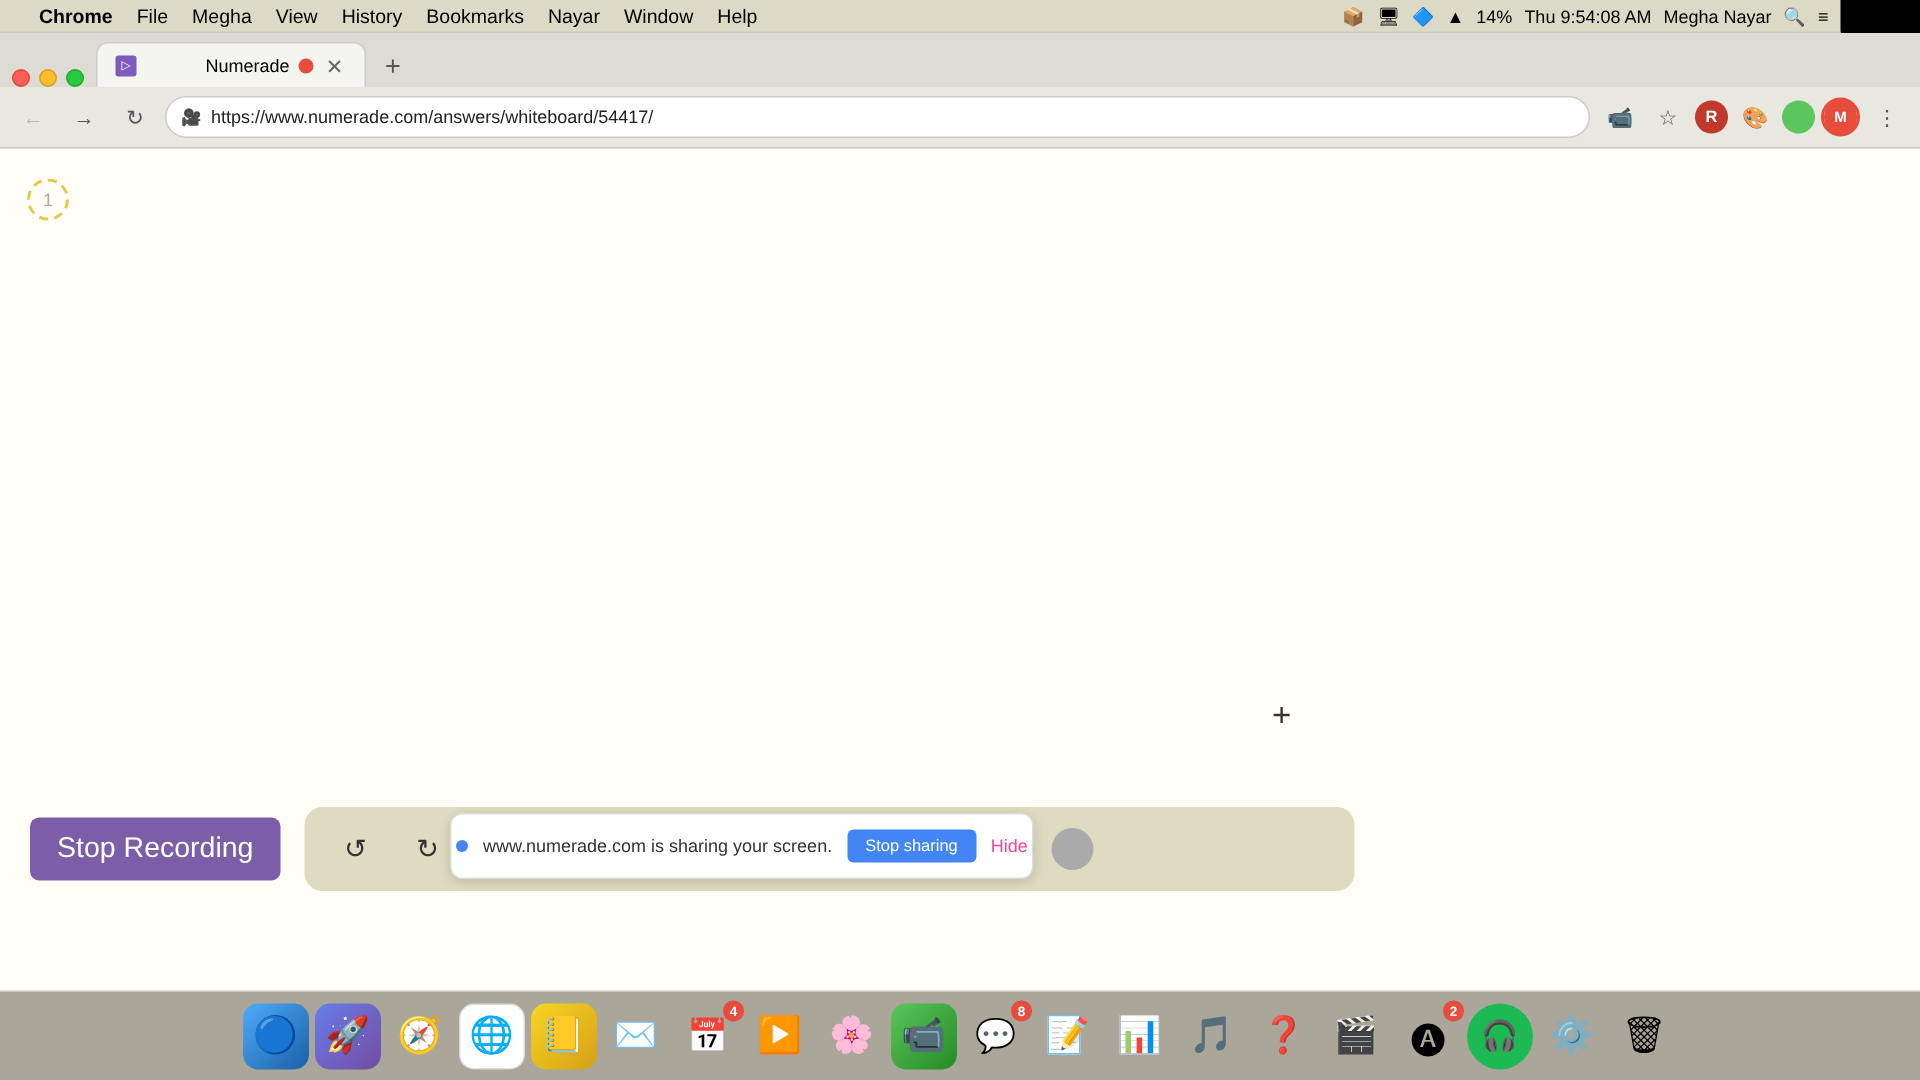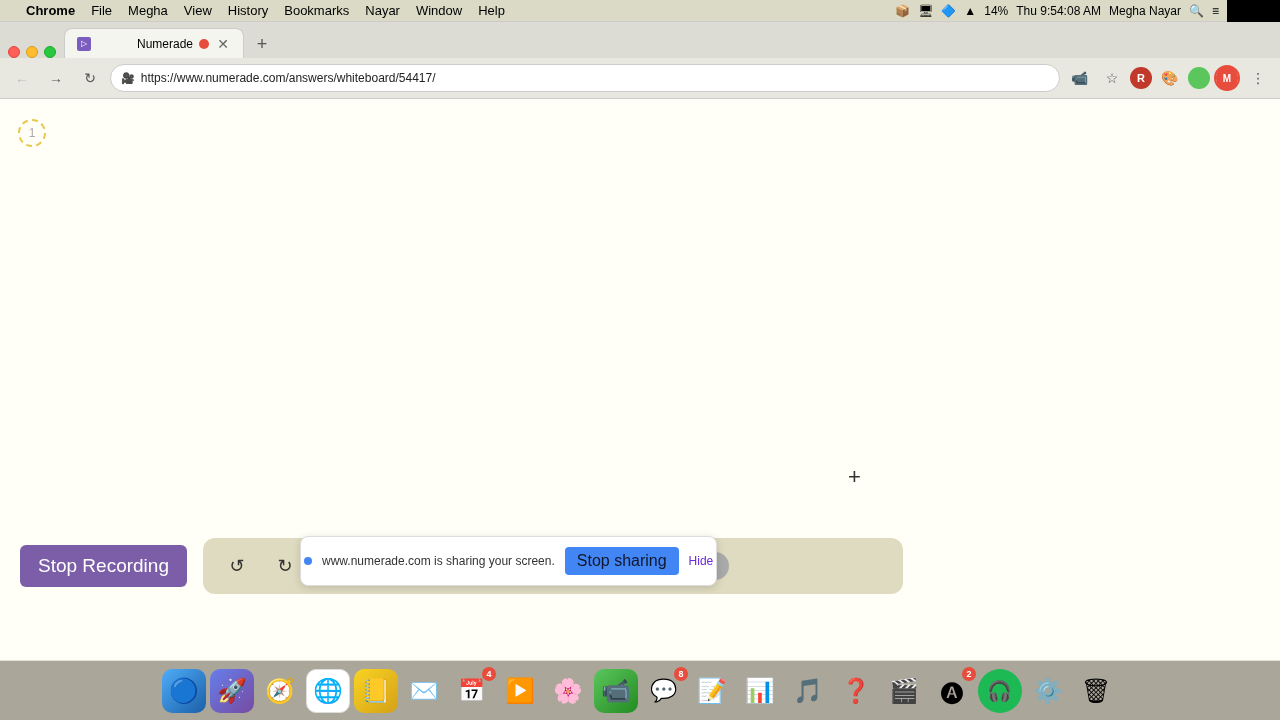--- a/index.html
+++ b/index.html
@@ -328,29 +328,29 @@
       height: 8px;
       background: #4285f4;
       border-radius: 50%;
     }
     .sharing-text {
       color: #333;
       font-size: 12px;
     }
     .stop-sharing-btn {
       background: #4285f4;
-      color: #0f172a;
+      color: #ffffff;
       border: none;
       border-radius: 4px;
       padding: 5px 12px;
-      font-size: 16px;
+      font-size: 11px;
       cursor: pointer;
     }
     .hide-btn {
-      color: #6d28d9;
+      color: #ec4899;
       font-size: 12px;
       cursor: pointer;
       background: none;
       border: none;
     }
 
     
     .dock {
       position: absolute;
       bottom: 0;

